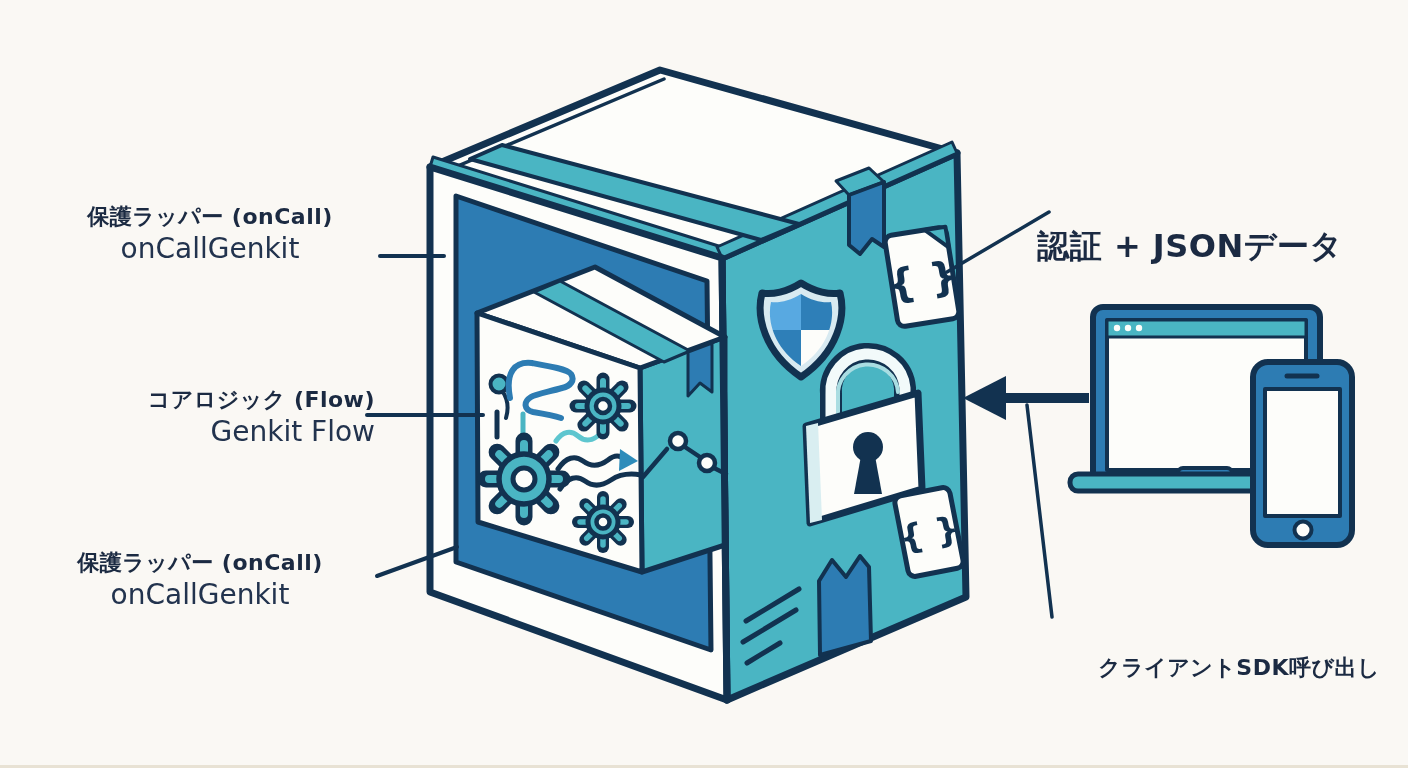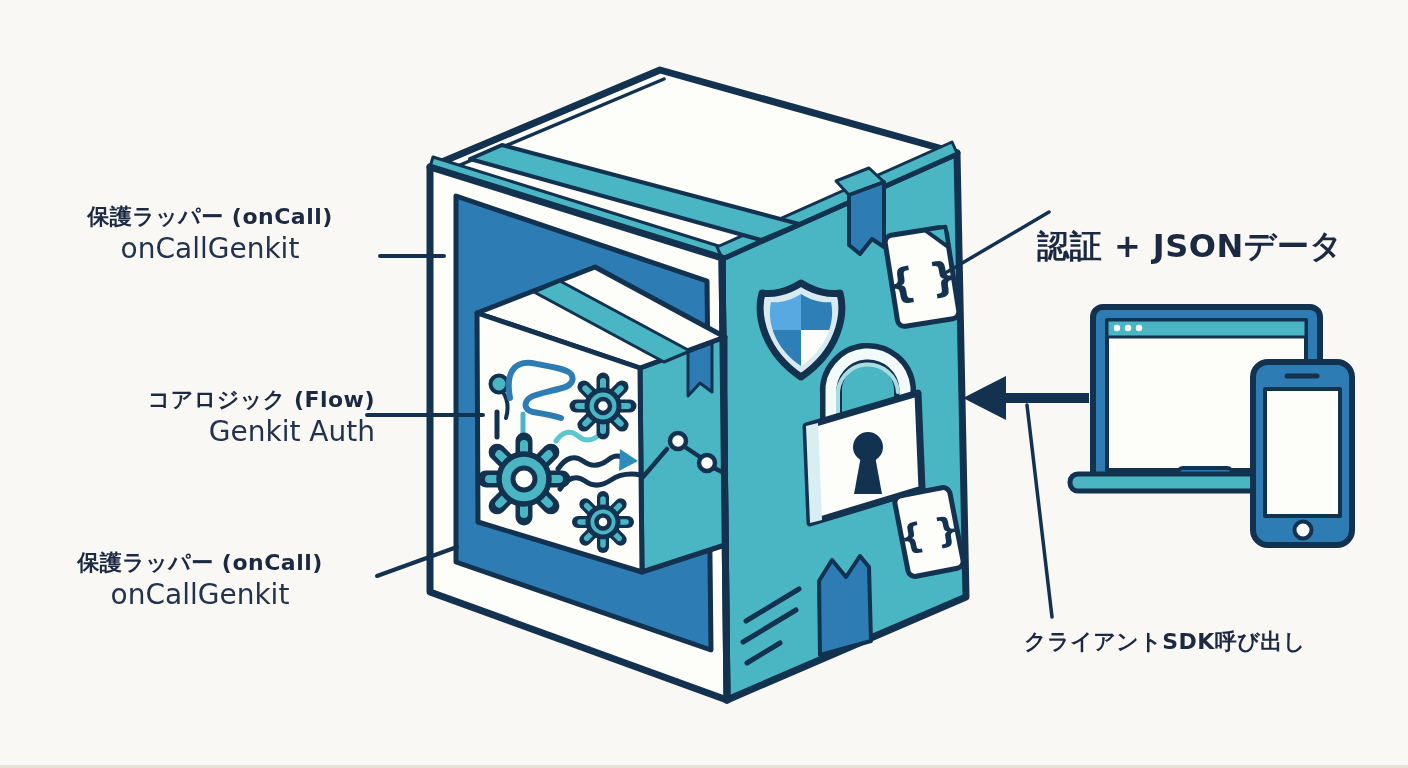--- a/index.html
+++ b/index.html
@@ -193,30 +193,30 @@
   <line x1="377" y1="576" x2="457" y2="547" stroke="#123250" stroke-width="4" stroke-linecap="round"></line>
 </svg>
 
   <div class="label" style="left:25px;top:203px;width:370px;">
     <span class="jp">保護ラッパー (onCall)</span>
     <span class="en">onCallGenkit</span>
   </div>
 
   <div class="label" style="left:25px;top:386px;width:350px;text-align:right;">
     <span class="jp">コアロジック (Flow)</span>
-    <span class="en">Genkit Auth</span>
+    <span class="en">Genkit Flow</span>
   </div>
 
   <div class="label" style="left:15px;top:549px;width:370px;">
     <span class="jp">保護ラッパー (onCall)</span>
     <span class="en">onCallGenkit</span>
   </div>
 
   <div class="label label-auth" style="left:1025px;top:178px;width:330px;margin-top:48px;">
     <span class="jp">認証 + JSONデータ</span>
   </div>
 
-  <div class="label" style="left:950px;top:628px;width:430px;">
+  <div class="label" style="left:950px;top:654px;width:430px;text-align:right;">
     <span class="jp">クライアントSDK呼び出し</span>
   </div>
 
   <div class="floor-line"></div>
 </div>
 
 </body></html>

